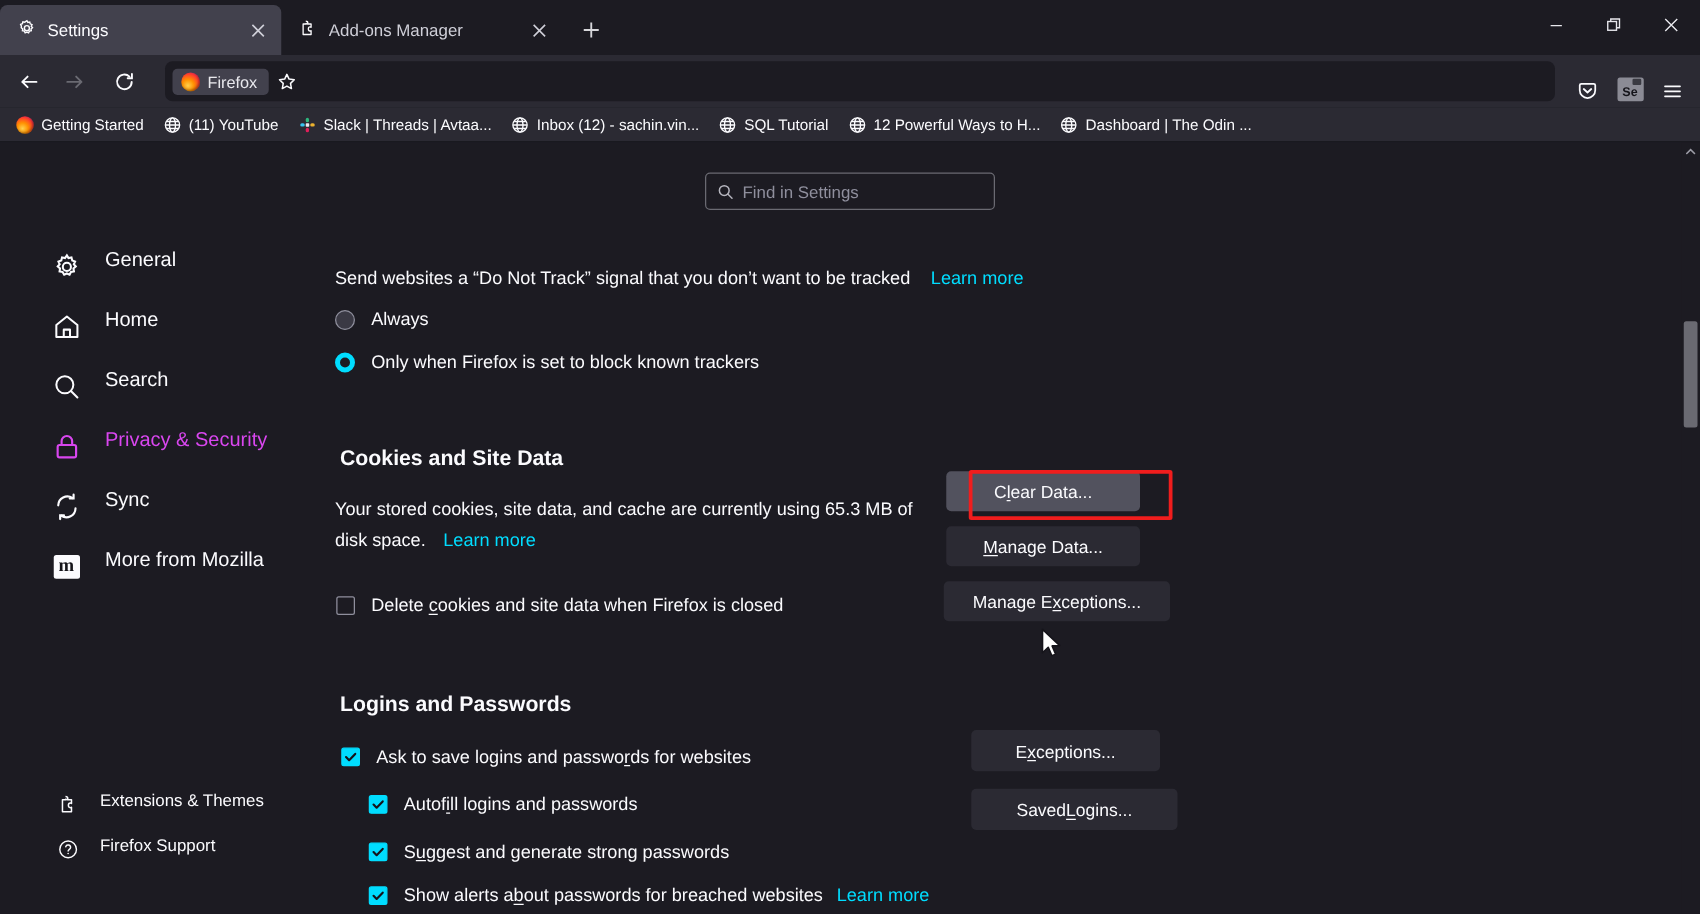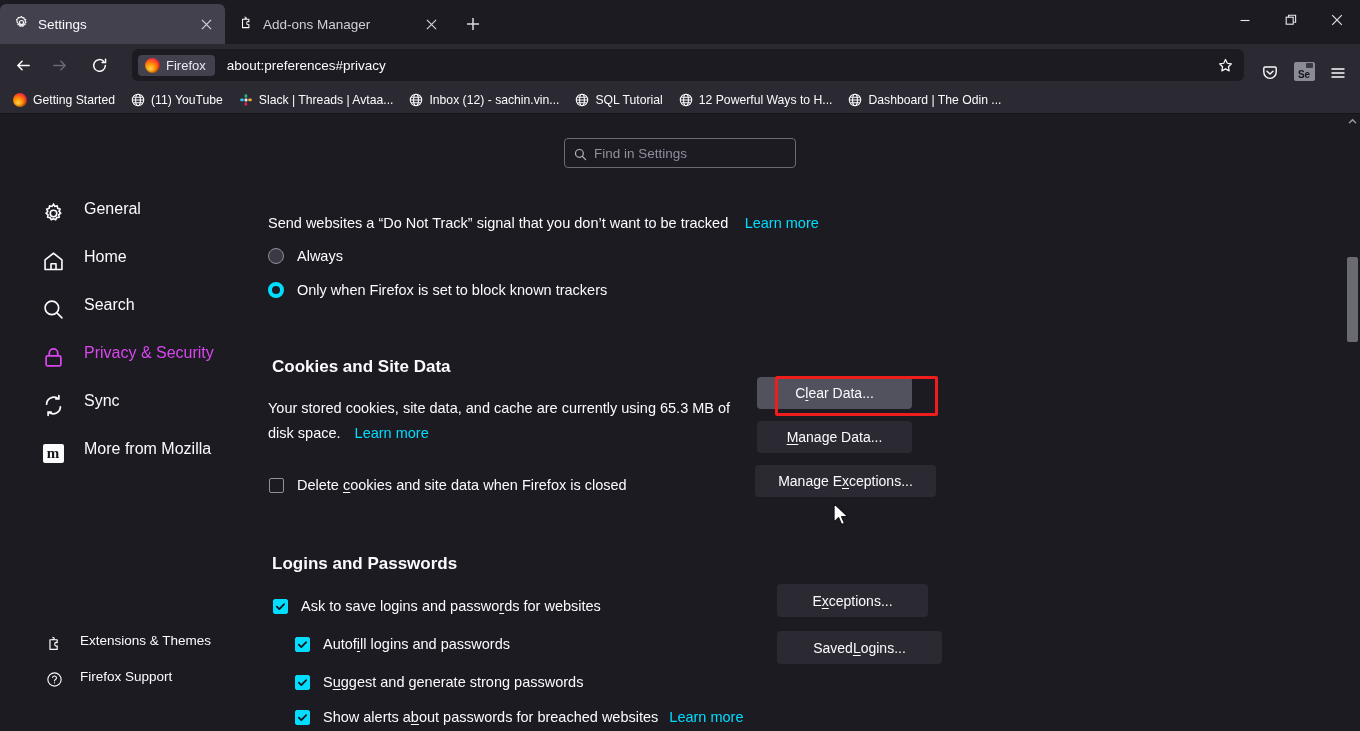--- a/index.html
+++ b/index.html
@@ -119,21 +119,21 @@
   .u { text-decoration: underline; text-underline-offset: 2px; }
 
   .radio { width: 16px; height: 16px; border-radius: 50%; border: 1.5px solid #8f8f9d;
     background: #3a3944; flex: none; }
   .radio.sel { border: 4.5px solid #00ddff; background: #1c1b22; }
   .chk { width: 15px; height: 15px; border-radius: 2px; border: 1.5px solid #8f8f9d;
     background: transparent; flex: none; }
   .chk.on { background: #00ddff; border-color: #00ddff; display: flex; align-items: center; justify-content: center; }
   .chk.on svg { width: 11px; height: 11px; color: #15141a; }
 
-  .optrow { display: flex; align-items: center; gap: 13px; }
+  .optrow { display: flex; gap: 13px; }
 
   .btn {
     background: #2b2a33; color: #fbfbfe; border: none; border-radius: 4px;
     font-size: 14px; font-family: "Liberation Sans", sans-serif;
     display: flex; align-items: center; justify-content: center;
   }
   .btn.hover { background: #52525e; }
 
   .annotbox { position: absolute; border: 3px solid #f01d1d; border-radius: 2px; }
 
@@ -217,21 +217,20 @@
       <path d="M15.2 9a6.2 6.2 0 1 1-1.9-4.5"></path>
         <path d="M15.4 2.3v3.6h-3.6"></path>
     </svg>
   </div>
 
   <div class="urlbar">
     <div class="idbadge">
       <span class="ffglyph"></span>
       <span>Firefox</span>
     </div>
-    <span class="urltext">about:preferences#privacy</span>
     <span class="starbtn">
       <svg viewBox="0 0 16 16" fill="none" stroke="currentColor" stroke-width="1.3" stroke-linejoin="round">
         <path d="M8 1.6l1.9 4 4.4.6-3.2 3.1.8 4.4L8 11.6l-3.9 2.1.8-4.4L1.7 6.2l4.4-.6z"></path>
       </svg>
     </span>
   </div>
 
   <div class="toolicon">
     <svg viewBox="0 0 16 16" fill="none" stroke="currentColor" stroke-width="1.4" stroke-linejoin="round">
       <path d="M1.8 3.2c0-.7.6-1.2 1.3-1.2h9.8c.7 0 1.3.5 1.3 1.2v3.9c0 3.5-2.8 6.3-6.2 6.3S1.8 10.6 1.8 7.1z"></path>

